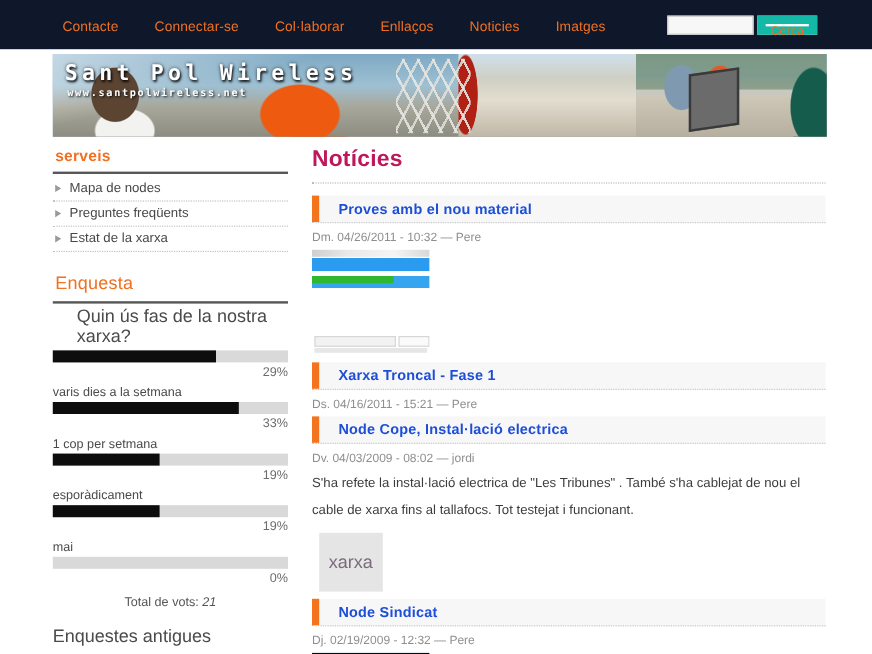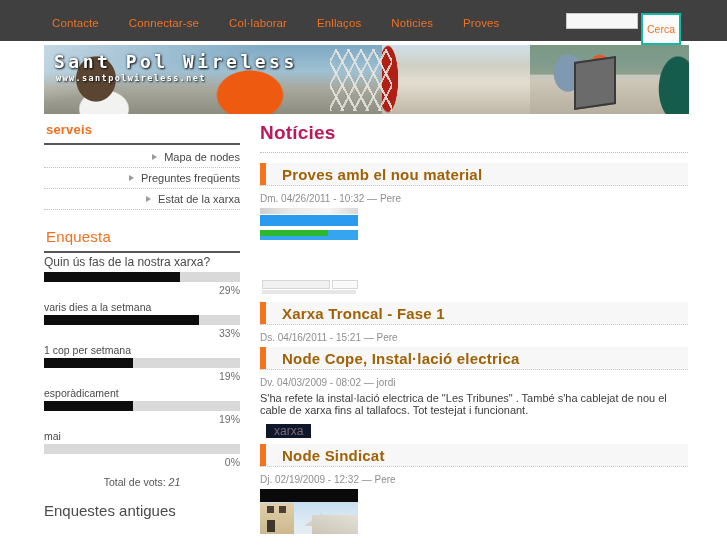--- a/index.html
+++ b/index.html
@@ -21,21 +21,21 @@
     height: 545px;
     background: #ffffff;
   }
 
   
   .topnav {
     position: absolute;
     left: 0; top: 0;
     width: 727px;
     height: 41px;
-    background: #404040;
+    background: #0f172a;
   }
   .topnav .links {
     position: absolute;
     left: 52px; top: 17px;
     display: flex;
     gap: 0px;
   }
   .topnav .links a {
     color: #f07020;
     text-decoration: none;
@@ -61,23 +61,23 @@
     border: 1px solid #c8c8c8;
     background: #f7f7f7;
     font-family: "Liberation Sans", sans-serif;
     font-size: 10px;
     padding: 0 3px;
     color: #444;
     outline: none;
   }
   .searchwrap button {
     margin-left: 3px;
-    height: 32px;
+    height: 16px;
     box-sizing: border-box;
-    border: 2px solid #14b8a6;
+    border: 7px solid #14b8a6;
     background: #fbfbfb;
     color: #f07020;
     font-family: "Liberation Sans", sans-serif;
     font-size: 10.5px;
     padding: 0 4px;
     cursor: pointer;
     line-height: 13px;
   }
 
   
@@ -192,44 +192,44 @@
     font-weight: normal;
   }
   .rule {
     border-top: 2px solid #575757;
     margin: 0 0 2px 0;
   }
   .menu { list-style: none; margin: 0; padding: 0; }
   .menu li {
     border-bottom: 1px dotted #c2c2c2;
     padding: 4px 0 4px 0;
-    text-align: right;
   }
   .menu a {
     color: #474747;
     text-decoration: none;
     font-size: 11px;
     display: inline-block;
     padding-left: 14px;
     position: relative;
   }
   .menu .tri {
     position: absolute;
     left: 2px; top: 3px;
     width: 0; height: 0;
     border-left: 5px solid #9a9a9a;
     border-top: 3.5px solid transparent;
     border-bottom: 3.5px solid transparent;
   }
 
   .poll { margin-top: 18px; }
   .poll .q {
-    font-size: 12px;
+    font-size: 15px;
     color: #4a4a4a;
     margin-bottom: 3px;
+    margin-left: 20px;
   }
   .poll .opt { font-size: 10.5px; color: #4a4a4a; margin-top: 5px; }
   .bar-track {
     width: 196px;
     height: 10px;
     background: #d9d9d9;
     margin-top: 2px;
   }
   .bar-fill {
     height: 10px;
@@ -282,43 +282,43 @@
     align-items: center;
   }
   .node-head .marker {
     position: absolute;
     left: 0; top: 0;
     width: 6px; height: 22px;
     background: #f4741e;
   }
   .node-head h2 {
     margin: 0 0 0 22px;
-    font-size: 15px;
+    font-size: 12px;
     font-weight: bold;
-    color: #a16207;
+    color: #1d4ed8;
     letter-spacing: .2px;
   }
   .submitted {
     font-size: 10px;
     color: #8e8e8e;
     margin: 7px 0 4px 0;
   }
   .body-text {
     font-size: 11px;
     color: #3d3d3d;
-    line-height: 12px;
+    line-height: 22px;
     margin: 0 0 8px 0;
   }
   .tags { margin: 0 0 6px 6px; }
   .tag {
     display: inline-block;
-    background: #0f172a;
+    background: #e5e5e5;
     color: #7a6a7a;
-    font-size: 12px;
-    padding: 0 8px;
+    font-size: 15px;
+    padding: 16px 8px;
     text-decoration: none;
   }
 
   
   .thumb-shot {
     width: 98px;
     height: 88px;
     background: #ffffff;
     position: relative;
     overflow: hidden;
@@ -404,21 +404,21 @@
 
 <div class="page">
 
   <div class="topnav">
     <div class="links">
       <a href="#">Contacte</a>
       <a href="#">Connectar-se</a>
       <a href="#">Col·laborar</a>
       <a href="#">Enllaços</a>
       <a href="#">Noticies</a>
-      <a href="#">Proves</a>
+      <a href="#">Imatges</a>
     </div>
     <div class="searchwrap">
       <input type="text" placeholder="" style="">
       <button>Cerca</button>
     </div>
   </div>
 
   <div class="banner">
     <div class="photo"></div>
     <div class="photo-left"></div>

